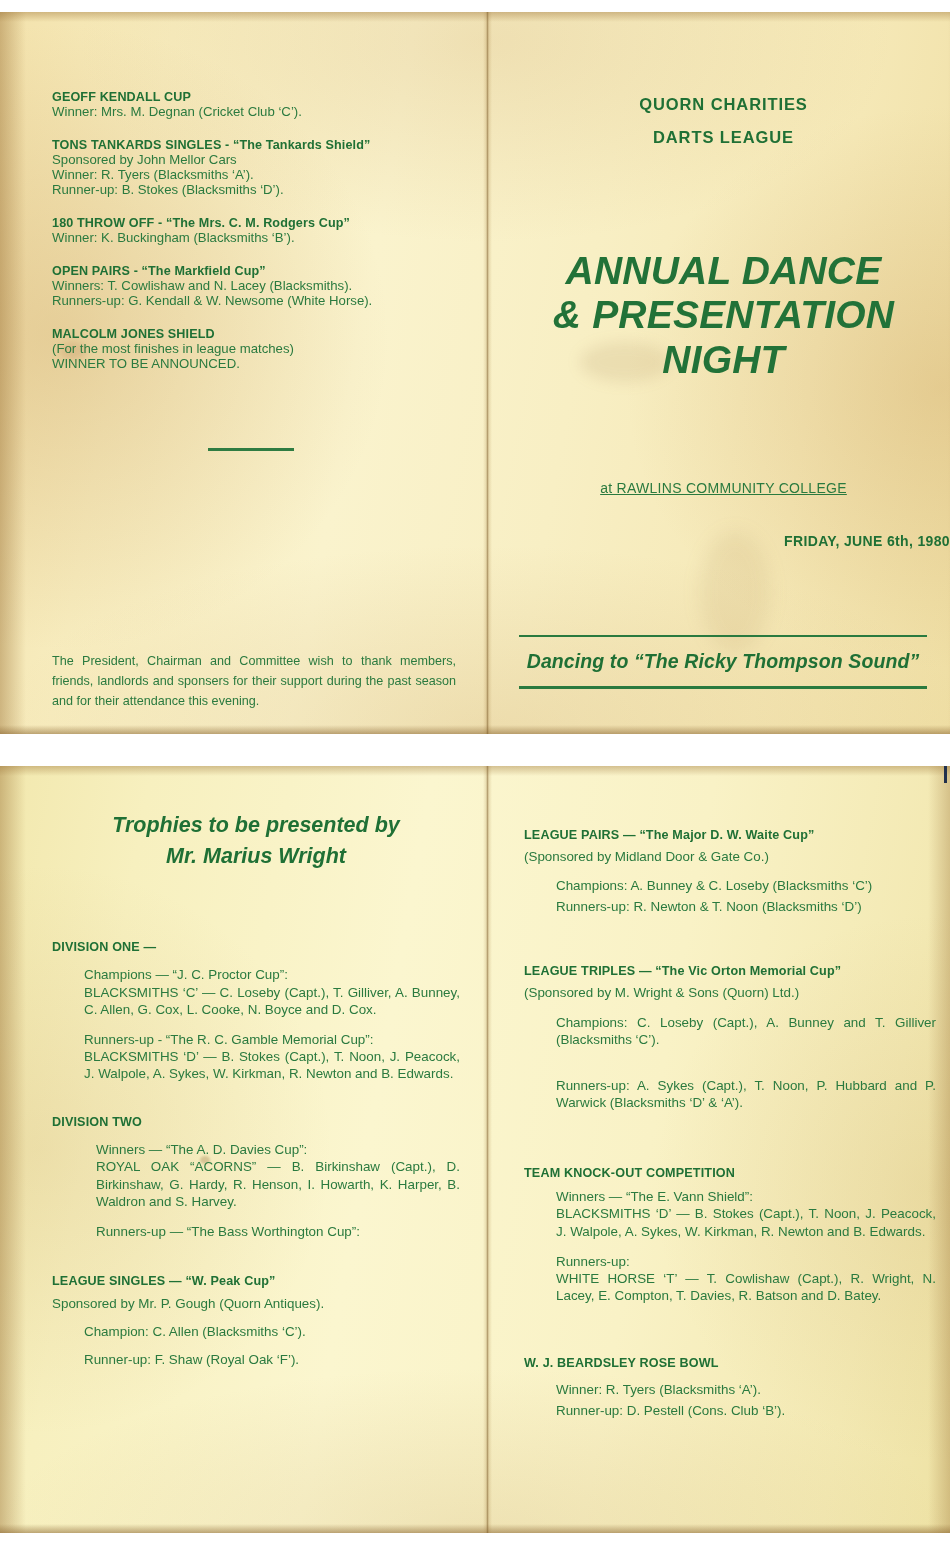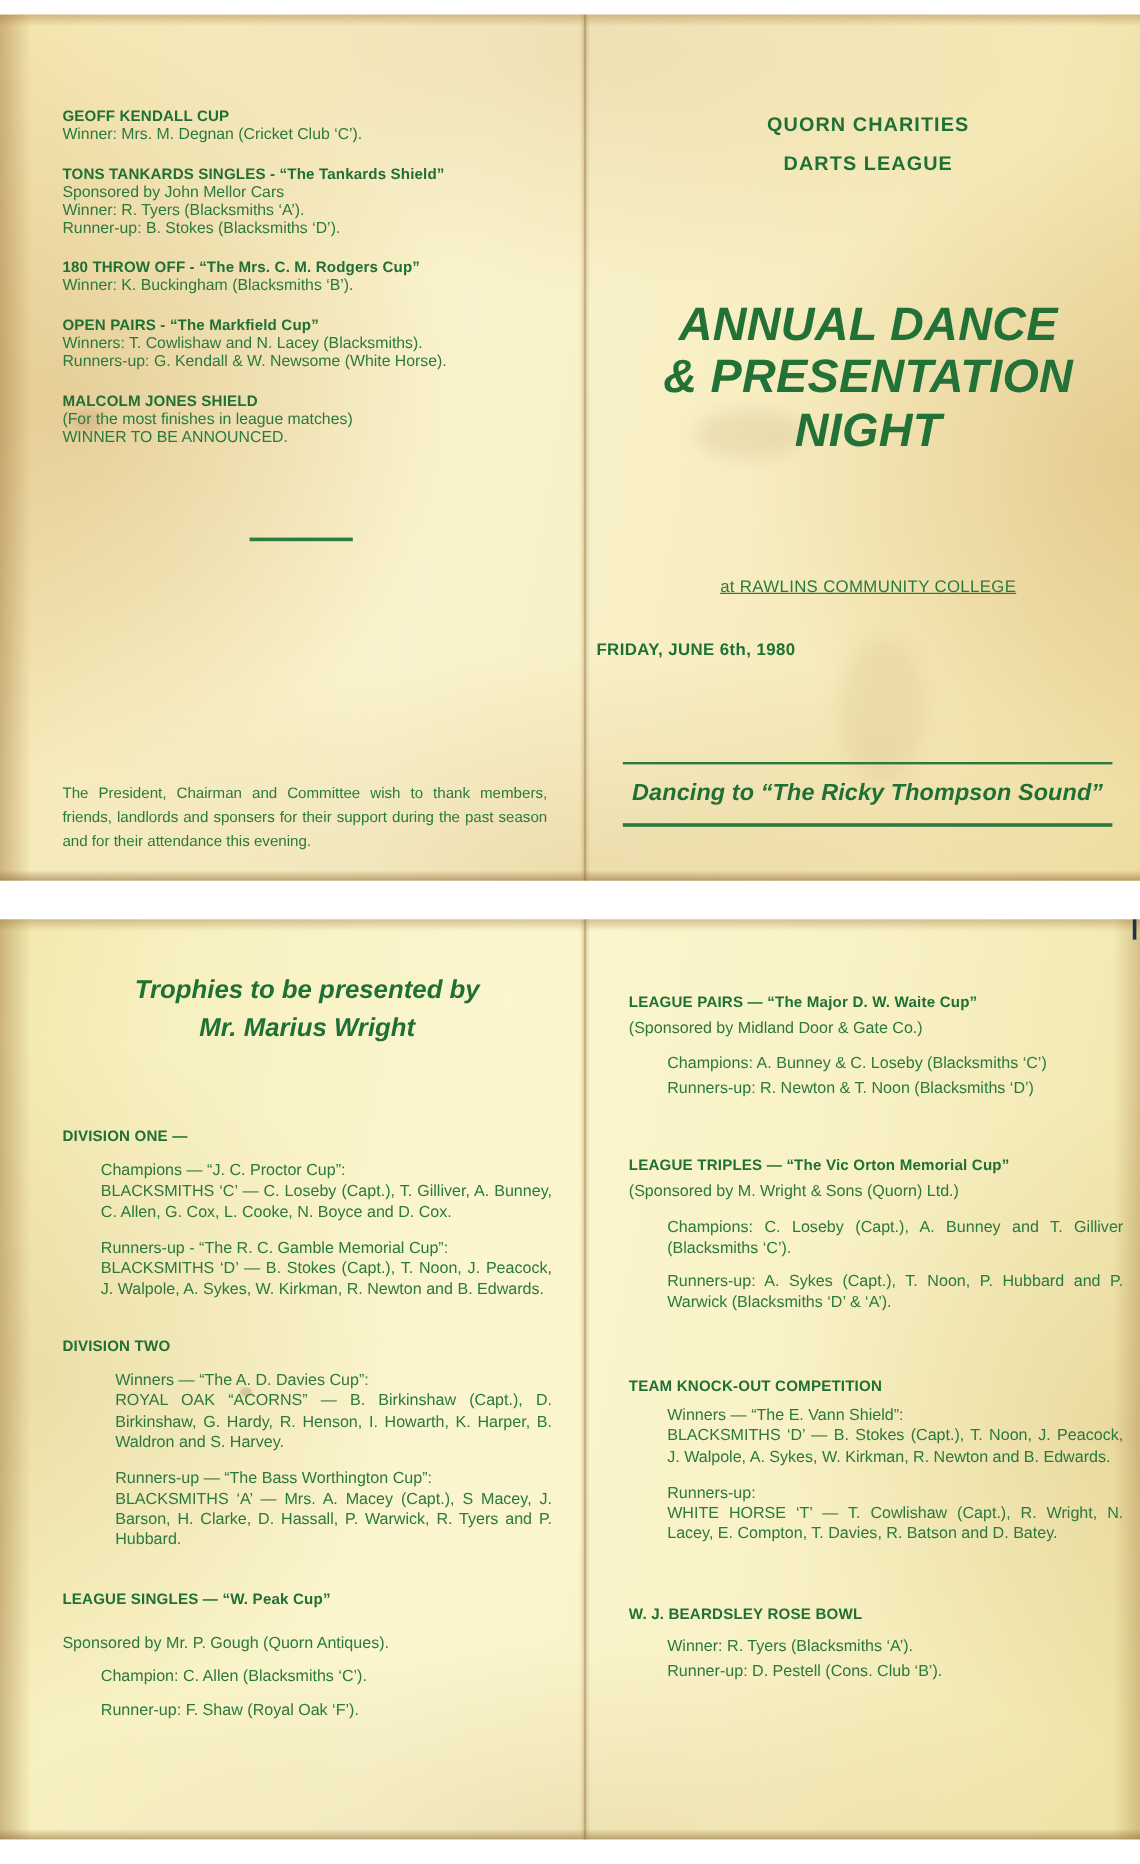--- a/index.html
+++ b/index.html
@@ -44,21 +44,21 @@
   .hd{font-weight:bold;font-size:12.6px;letter-spacing:.01em;color:#1f7035;margin:0;}
   .ind1{margin-left:34px;}
   .line{font-size:13.2px;color:#2a7a3f;margin:0;}
   .gapM{height:19px;}
 
   
   #cover{left:497px;top:0;width:453px;height:722px;}
   .cv-sm{text-align:center;font-weight:bold;font-size:16.5px;letter-spacing:.055em;color:#1f7035;}
   .cv-big{text-align:center;font-weight:bold;font-style:italic;font-size:39px;letter-spacing:.005em;color:#227238;line-height:1.14;}
   .cv-at{text-align:center;font-size:14px;letter-spacing:.02em;color:#2a7a3f;text-decoration:underline;}
-  .cv-date{text-align:left;font-weight:bold;font-size:14px;letter-spacing:.025em;color:#1f7035;}
+  .cv-date{text-align:right;font-weight:bold;font-size:14px;letter-spacing:.025em;color:#1f7035;}
   .rule-w{height:2.4px;background:#2a7a3f;}
   .cv-band{text-align:center;font-weight:bold;font-style:italic;font-size:19.5px;color:#1f7035;letter-spacing:.005em;padding:13px 0 13px;}
 
   .divider{width:86px;height:3px;background:#2f7c42;margin:0 auto;}
   .thanks{font-size:12.6px;line-height:1.62;color:#2a7a3f;text-align:justify;}
 
   
   .present{text-align:center;font-weight:bold;font-style:italic;font-size:21.5px;line-height:1.45;color:#1f7035;letter-spacing:0;}
   .bhd{font-weight:bold;font-size:12.6px;color:#1f7035;margin:0;letter-spacing:.012em;}
   .bbody{font-size:13.4px;line-height:1.28;color:#2a7a3f;margin:0;text-align:justify;}
@@ -176,50 +176,49 @@
 
     <div style="height:33px;"></div>
 
     <div>
       <p class="bhd">DIVISION TWO</p>
       <div style="margin-left:44px;margin-top:12px;">
         <p class="bbody nj">Winners — “The A. D. Davies Cup”:</p>
         <p class="bbody">ROYAL OAK “ACORNS” — B. Birkinshaw (Capt.), D. Birkinshaw, G. Hardy, R. Henson, I. Howarth, K. Harper, B. Waldron and S. Harvey.</p>
         <div style="height:13px;"></div>
         <p class="bbody nj">Runners-up — “The Bass Worthington Cup”:</p>
-        <p class="bbody">BLACKSMITHS ‘A’ — Mrs. A. Macey (Capt.), S Macey, J. Barson, H. Clarke, D. Hassall, P. Warwick, R. Tyers and P. Hubbard.</p>
       </div>
     </div>
 
     <div style="height:34px;"></div>
 
     <div>
       <p class="bhd">LEAGUE SINGLES — “W. Peak Cup”</p>
-      <p class="bbody nj" style="margin-top:20px;">Sponsored by Mr. P. Gough (Quorn Antiques).</p>
+      <p class="bbody nj" style="margin-top:7px;">Sponsored by Mr. P. Gough (Quorn Antiques).</p>
       <p class="bbody nj" style="margin-left:32px;margin-top:11px;">Champion: C. Allen (Blacksmiths ‘C’).</p>
       <p class="bbody nj" style="margin-left:32px;margin-top:11px;">Runner-up: F. Shaw (Royal Oak ‘F’).</p>
     </div>
   </div>
 
   <div class="col" style="left:524px;top:62px;width:412px;">
 
     <div>
       <p class="bhd">LEAGUE PAIRS — “The Major D. W. Waite Cup”</p>
       <p class="bbody nj" style="margin-top:6px;">(Sponsored by Midland Door &amp; Gate Co.)</p>
       <p class="bbody nj" style="margin-left:32px;margin-top:12px;">Champions: A. Bunney &amp; C. Loseby (Blacksmiths ‘C’)</p>
       <p class="bbody nj" style="margin-left:32px;margin-top:4px;">Runners-up: R. Newton &amp; T. Noon (Blacksmiths ‘D’)</p>
     </div>
 
     <div style="height:49px;"></div>
 
     <div>
       <p class="bhd">LEAGUE TRIPLES — “The Vic Orton Memorial Cup”</p>
       <p class="bbody nj" style="margin-top:6px;">(Sponsored by M. Wright &amp; Sons (Quorn) Ltd.)</p>
       <p class="bbody" style="margin-left:32px;margin-top:12px;">Champions: C. Loseby (Capt.), A. Bunney and T. Gilliver (Blacksmiths ‘C’).</p>
-      <p class="bbody" style="margin-left:32px;margin-top:11px;">Runners-up: A. Sykes (Capt.), T. Noon, P. Hubbard and P. Warwick (Blacksmiths ‘D’ &amp; ‘A’).</p>
+      <p class="bbody" style="margin-left:32px;margin-top:29px;">Runners-up: A. Sykes (Capt.), T. Noon, P. Hubbard and P. Warwick (Blacksmiths ‘D’ &amp; ‘A’).</p>
     </div>
 
     <div style="height:55px;"></div>
 
     <div>
       <p class="bhd">TEAM KNOCK-OUT COMPETITION</p>
       <div style="margin-left:32px;margin-top:8px;">
         <p class="bbody nj">Winners — “The E. Vann Shield”:</p>
         <p class="bbody">BLACKSMITHS ‘D’ — B. Stokes (Capt.), T. Noon, J. Peacock, J. Walpole, A. Sykes, W. Kirkman, R. Newton and B. Edwards.</p>
         <div style="height:13px;"></div>

